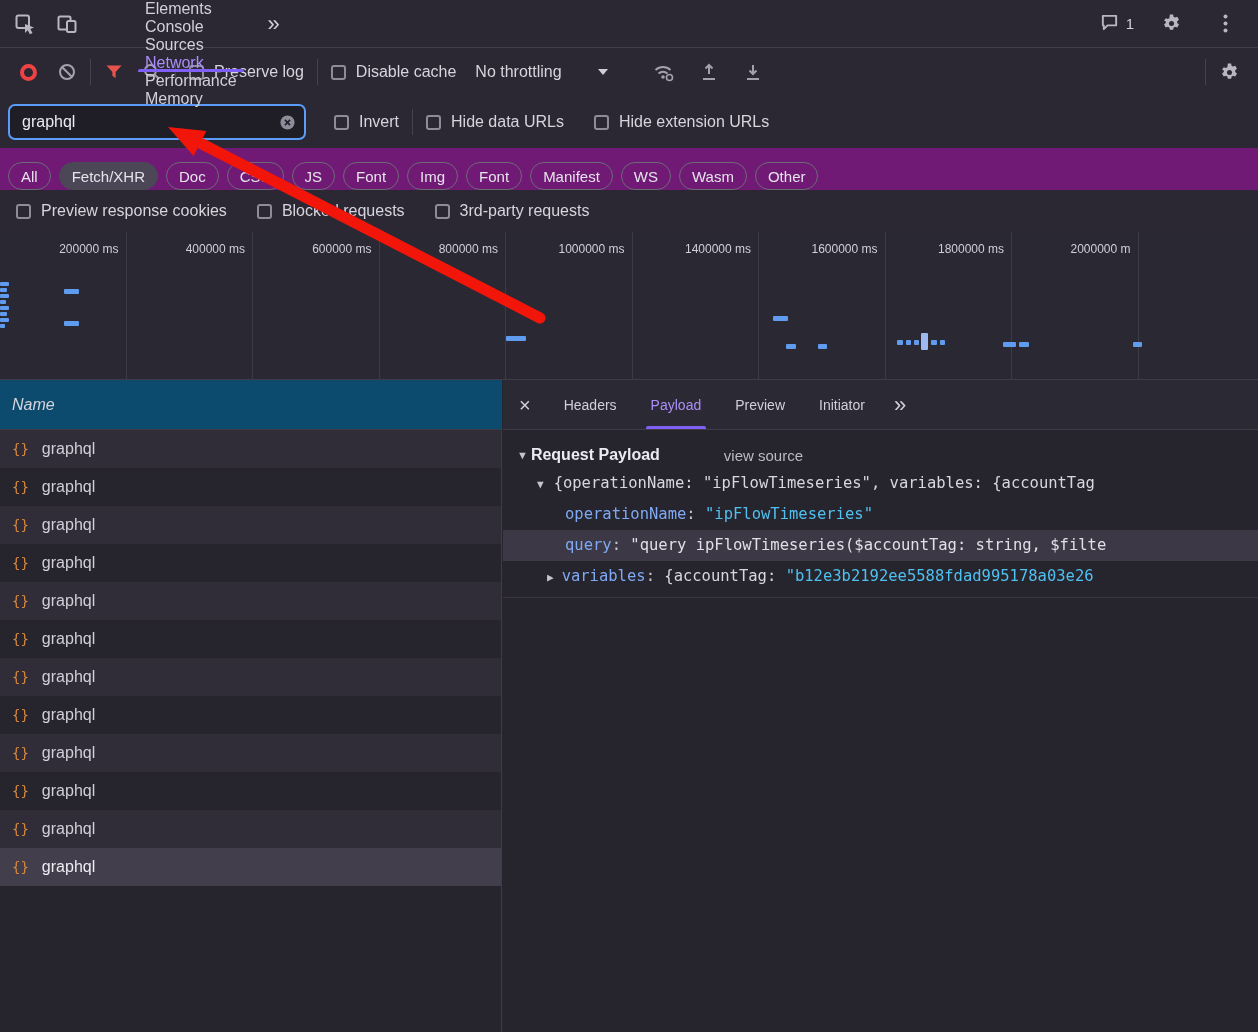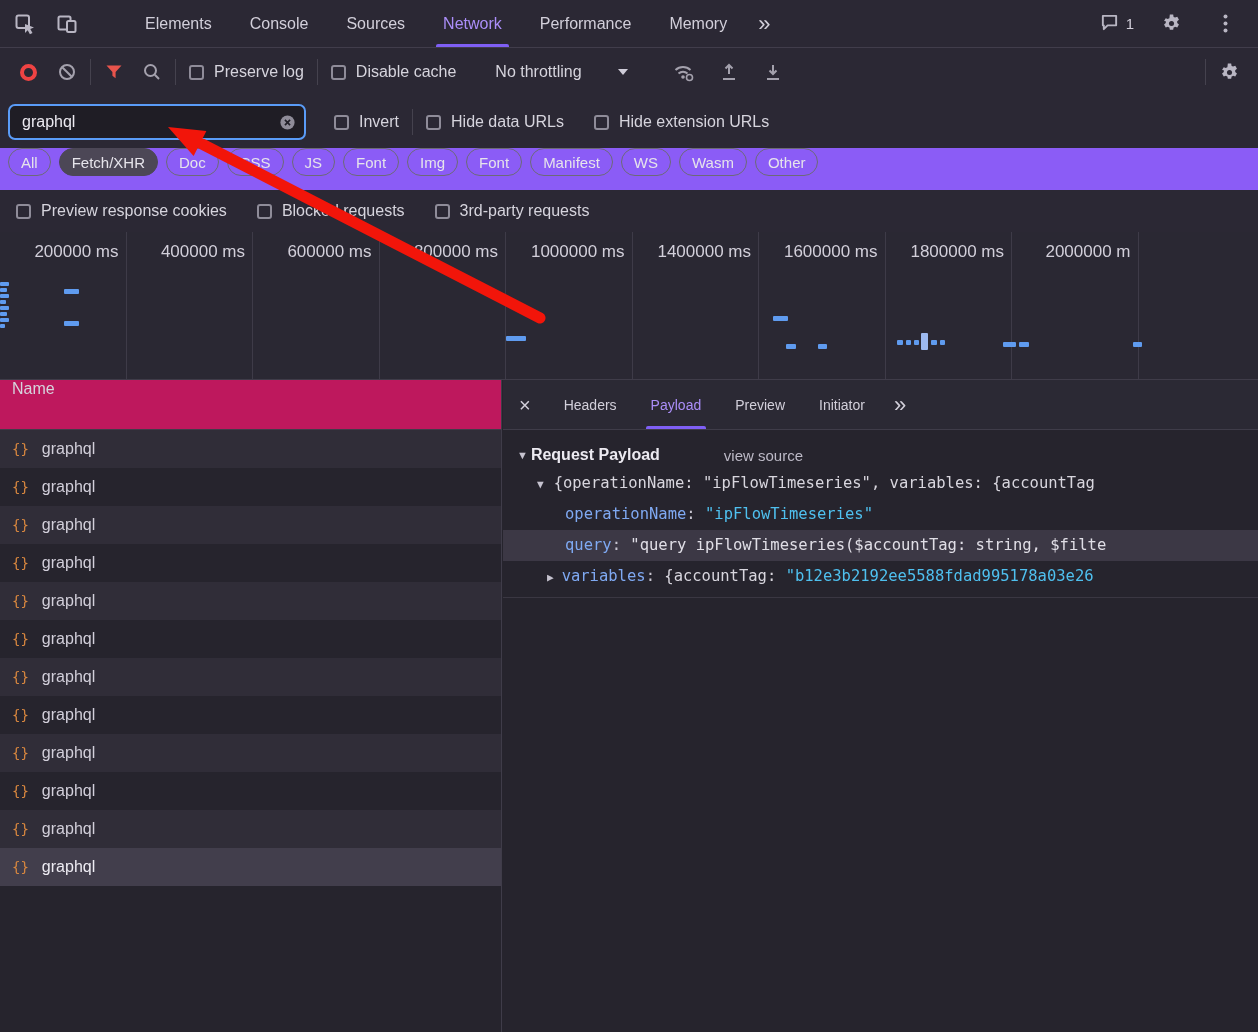--- a/index.html
+++ b/index.html
@@ -6,79 +6,79 @@
   body{
     width:1258px;height:1032px;position:relative;overflow:hidden;
     background:#26242d;color:#d6d4dd;
     font-family:"Liberation Sans",sans-serif;
   }
   
   #topbar{position:absolute;top:0;left:0;width:100%;height:48px;background:#2b2834;
     border-bottom:1px solid #413d4b;display:flex;align-items:center;box-sizing:border-box;z-index:5;}
   .tb-icon{width:34px;height:34px;display:flex;align-items:center;justify-content:center;
     margin-left:8px;color:#b9b6c3;flex:none;}
-  #top-tabs{display:flex;height:100%;margin-left:42px;}
+  #top-tabs{display:flex;height:100%;margin-left:42px;flex-direction:column;}
   .top-tab{padding:0 19px;display:flex;align-items:center;font-size:16px;color:#d2cfda;position:relative;}
   .top-tab.selected{color:#ab8ef9;}
   .top-tab.selected::after{content:"";position:absolute;left:12px;right:12px;bottom:0;height:3px;
     background:#7f5ff5;border-radius:2px 2px 0 0;}
   .chevron{font-size:22px;color:#d2cfda;padding:0 12px;line-height:1;}
   .topbar-right{margin-left:auto;display:flex;align-items:center;gap:20px;padding-right:16px;}
   .badge{display:flex;align-items:center;gap:7px;font-size:15px;color:#d2cfda;}
 
   
   #toolbar{position:absolute;top:48px;left:0;width:100%;height:48px;background:#2b2834;
     display:flex;align-items:center;padding-left:20px;box-sizing:border-box;}
   .sep{width:1px;height:26px;background:#45424e;margin:0 13px;flex:none;}
   .record{width:9px;height:9px;border:4px solid #ef4343;border-radius:50%;flex:none;margin-right:20px;}
   .icon18{display:flex;align-items:center;justify-content:center;flex:none;}
   .gap18{margin-right:18px;}
   .cb{width:15px;height:15px;border:2px solid #8f8c99;border-radius:3px;flex:none;box-sizing:border-box;}
   .cb-item{display:flex;align-items:center;gap:10px;font-size:16px;color:#d6d4dd;white-space:nowrap;}
-  .throttle{display:flex;align-items:center;margin-left:39px;font-size:16px;color:#d6d4dd;}
+  .throttle{display:flex;align-items:center;margin-left:19px;font-size:16px;color:#d6d4dd;}
   .caret{width:0;height:0;border-left:5px solid transparent;border-right:5px solid transparent;
     border-top:6px solid #cfccd8;margin-left:36px;}
   .spacer{flex:1;}
 
   
   #filter-row{position:absolute;top:96px;left:0;width:100%;height:52px;background:#2b2834;
     display:flex;align-items:center;padding-left:8px;box-sizing:border-box;}
   .filter-box{width:298px;height:36px;box-sizing:border-box;background:#1f1d25;
     border:2px solid #5a9cf8;border-radius:7px;display:flex;align-items:center;
     padding:0 8px 0 10px;flex:none;}
   .filter-box input{flex:1;min-width:0;background:transparent;border:none;outline:none;
     color:#eceaf1;font-size:16px;font-family:"Liberation Sans",sans-serif;}
   .ml28{margin-left:28px;}
 
   
-  #pill-row{position:absolute;top:148px;left:0;width:100%;height:42px;background:#8b5cf6;
-    display:flex;align-items:flex-start;gap:8px;padding-left:8px;box-sizing:border-box;}
+  #pill-row{position:absolute;top:148px;left:0;width:100%;height:42px;background:#701a75;
+    display:flex;align-items:flex-end;gap:8px;padding-left:8px;box-sizing:border-box;}
   .pill{border:1px solid #6d6a77;border-radius:15px;padding:0 12px;height:28px;display:flex;
     align-items:center;font-size:15px;color:#e6e4eb;box-sizing:border-box;white-space:nowrap;}
   .pill.selected{background:#4c4756;border-color:#4c4756;}
 
   
   #adv-row{position:absolute;top:190px;left:0;width:100%;height:42px;background:#2b2834;
     display:flex;align-items:center;gap:30px;padding-left:16px;box-sizing:border-box;}
 
   
   #timeline{position:absolute;top:232px;left:0;width:100%;height:148px;background:#2a2833;
     border-bottom:1px solid #3f3c49;box-sizing:border-box;overflow:hidden;}
   #tl-cols{display:flex;height:100%;}
   .tl-col{width:126.5px;flex:none;border-right:1px solid #3e3b48;box-sizing:border-box;padding-top:10px;}
-  .tl-label{display:block;text-align:right;padding-right:7px;font-size:17px;color:#d2cfda;white-space:nowrap;}
+  .tl-label{display:block;text-align:right;padding-right:7px;font-size:12px;color:#d2cfda;white-space:nowrap;}
   #tl-bars{position:absolute;inset:0;}
   .wbar{position:absolute;background:#5f9bef;border-radius:1px;}
   .wbar.bright{background:#9db9f0;}
 
   
   #left-panel{position:absolute;top:380px;left:0;width:502px;bottom:0;background:#26242d;
     border-right:1px solid #3f3c49;box-sizing:border-box;}
-  #name-header{height:50px;border-bottom:1px solid #3f3c49;display:flex;align-items:flex-start;
-    padding-left:12px;font-size:16px;color:#d6d4dd;background:#be185d;box-sizing:border-box;}
+  #name-header{height:50px;border-bottom:1px solid #3f3c49;display:flex;align-items:center;
+    padding-left:12px;font-size:16px;color:#d6d4dd;background:#0c4a6e;box-sizing:border-box;font-style:italic;}
   .req-row{height:38px;display:flex;align-items:center;padding-left:12px;gap:13px;
     font-size:16px;color:#d2cfda;}
   .req-row:nth-child(odd){background:#302d38;}
   .req-row.selected{background:#423e4c;color:#eeecf3;}
   .braces{font-family:"DejaVu Sans Mono",monospace;font-size:14px;color:#d8873f;flex:none;}
 
   
   #right-panel{position:absolute;top:380px;left:503px;right:0;bottom:0;background:#26242d;overflow:hidden;}
   #detail-tabbar{height:50px;border-bottom:1px solid #3f3c49;display:flex;align-items:center;
     background:#2b2934;box-sizing:border-box;}

